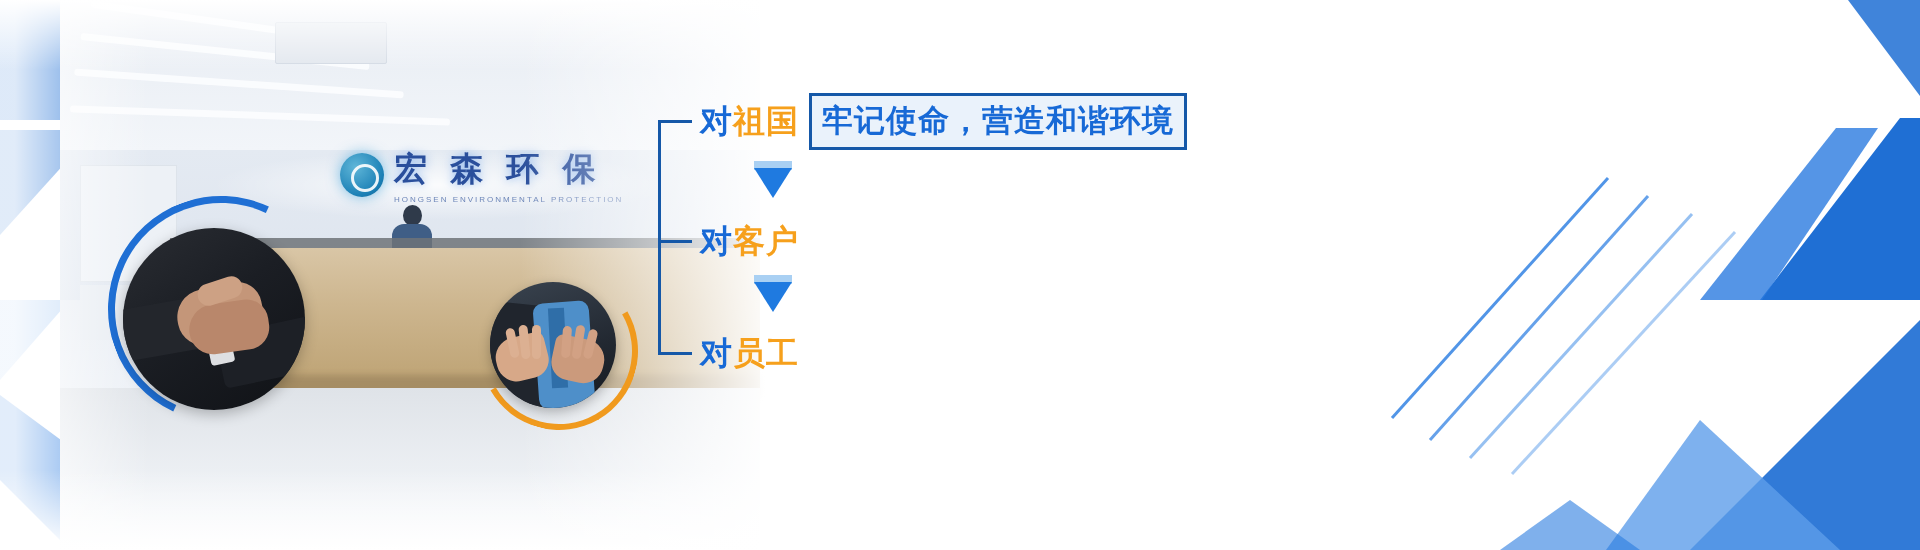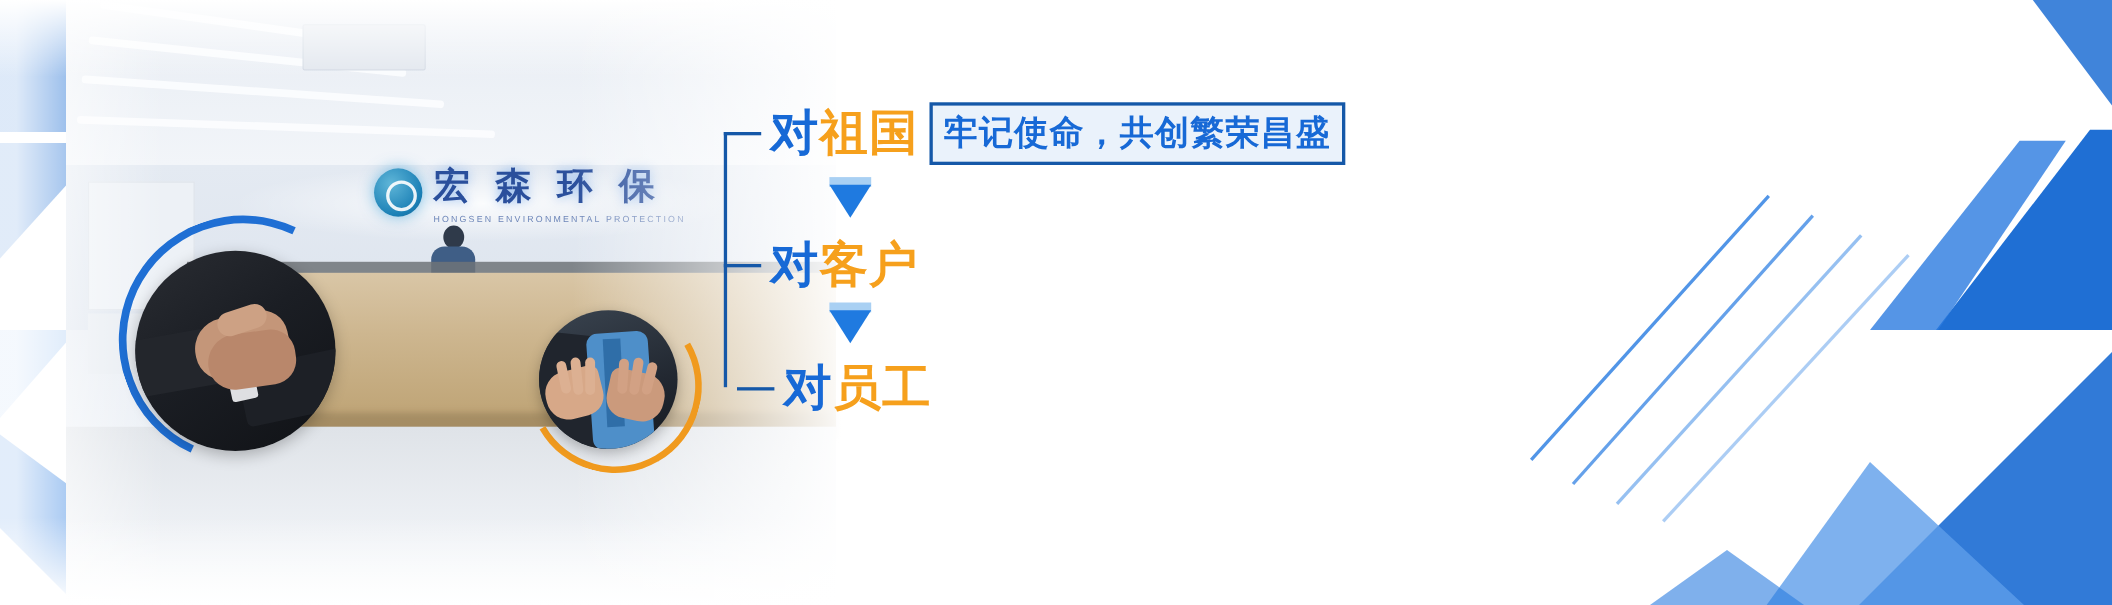--- a/index.html
+++ b/index.html
@@ -121,25 +121,25 @@
   
   .content{position:absolute;left:650px;top:0;width:820px;height:550px;}
   .rows{position:absolute;left:0;top:0;width:820px;height:550px;}
 
   .connector{
     position:absolute;left:8px;top:120px;width:3px;height:232px;background:#1558a8;
   }
   .row{position:absolute;display:flex;align-items:center;height:58px;}
   .row1{left:8px;top:92px;}
   .row2{left:8px;top:212px;justify-content:space-between;}
-  .row3{left:20px;top:324px;}
+  .row3{left:8px;top:324px;}
   .tick{width:34px;height:3px;background:#1558a8;flex:0 0 auto;}
 
   .label{
-    font-size:44px;font-weight:bold;line-height:1;letter-spacing:1px;
+    font-size:32px;font-weight:bold;line-height:1;letter-spacing:1px;
     white-space:nowrap;margin-left:8px;
     font-family:"Liberation Sans","DejaVu Sans",sans-serif;
   }
   .lbl-pre{color:#1769d6;}
   .lbl-key{color:#f6a01c;}
 
   .phrase{
     margin-left:10px;
     border:3px solid #1558a8;
     background:#eaf2fb;
@@ -264,21 +264,21 @@
     <div class="arrow-cap a1c"></div>
     <div class="arrow a1"></div>
     <div class="arrow-cap a2c"></div>
     <div class="arrow a2"></div>
 
     <div class="rows">
 
       <div class="row row1">
         <div class="tick"></div>
         <div class="label"><span class="lbl-pre">对</span><span class="lbl-key">祖国</span></div>
-        <div class="phrase">牢记使命，共创繁荣昌盛</div>
+        <div class="phrase">牢记使命，营造和谐环境</div>
       </div>
 
       <div class="row row2">
         <div class="tick"></div>
         <div class="label"><span class="lbl-pre">对</span><span class="lbl-key">客户</span></div>
       </div>
 
       <div class="row row3">
         <div class="tick"></div>
         <div class="label"><span class="lbl-pre">对</span><span class="lbl-key">员工</span></div>

